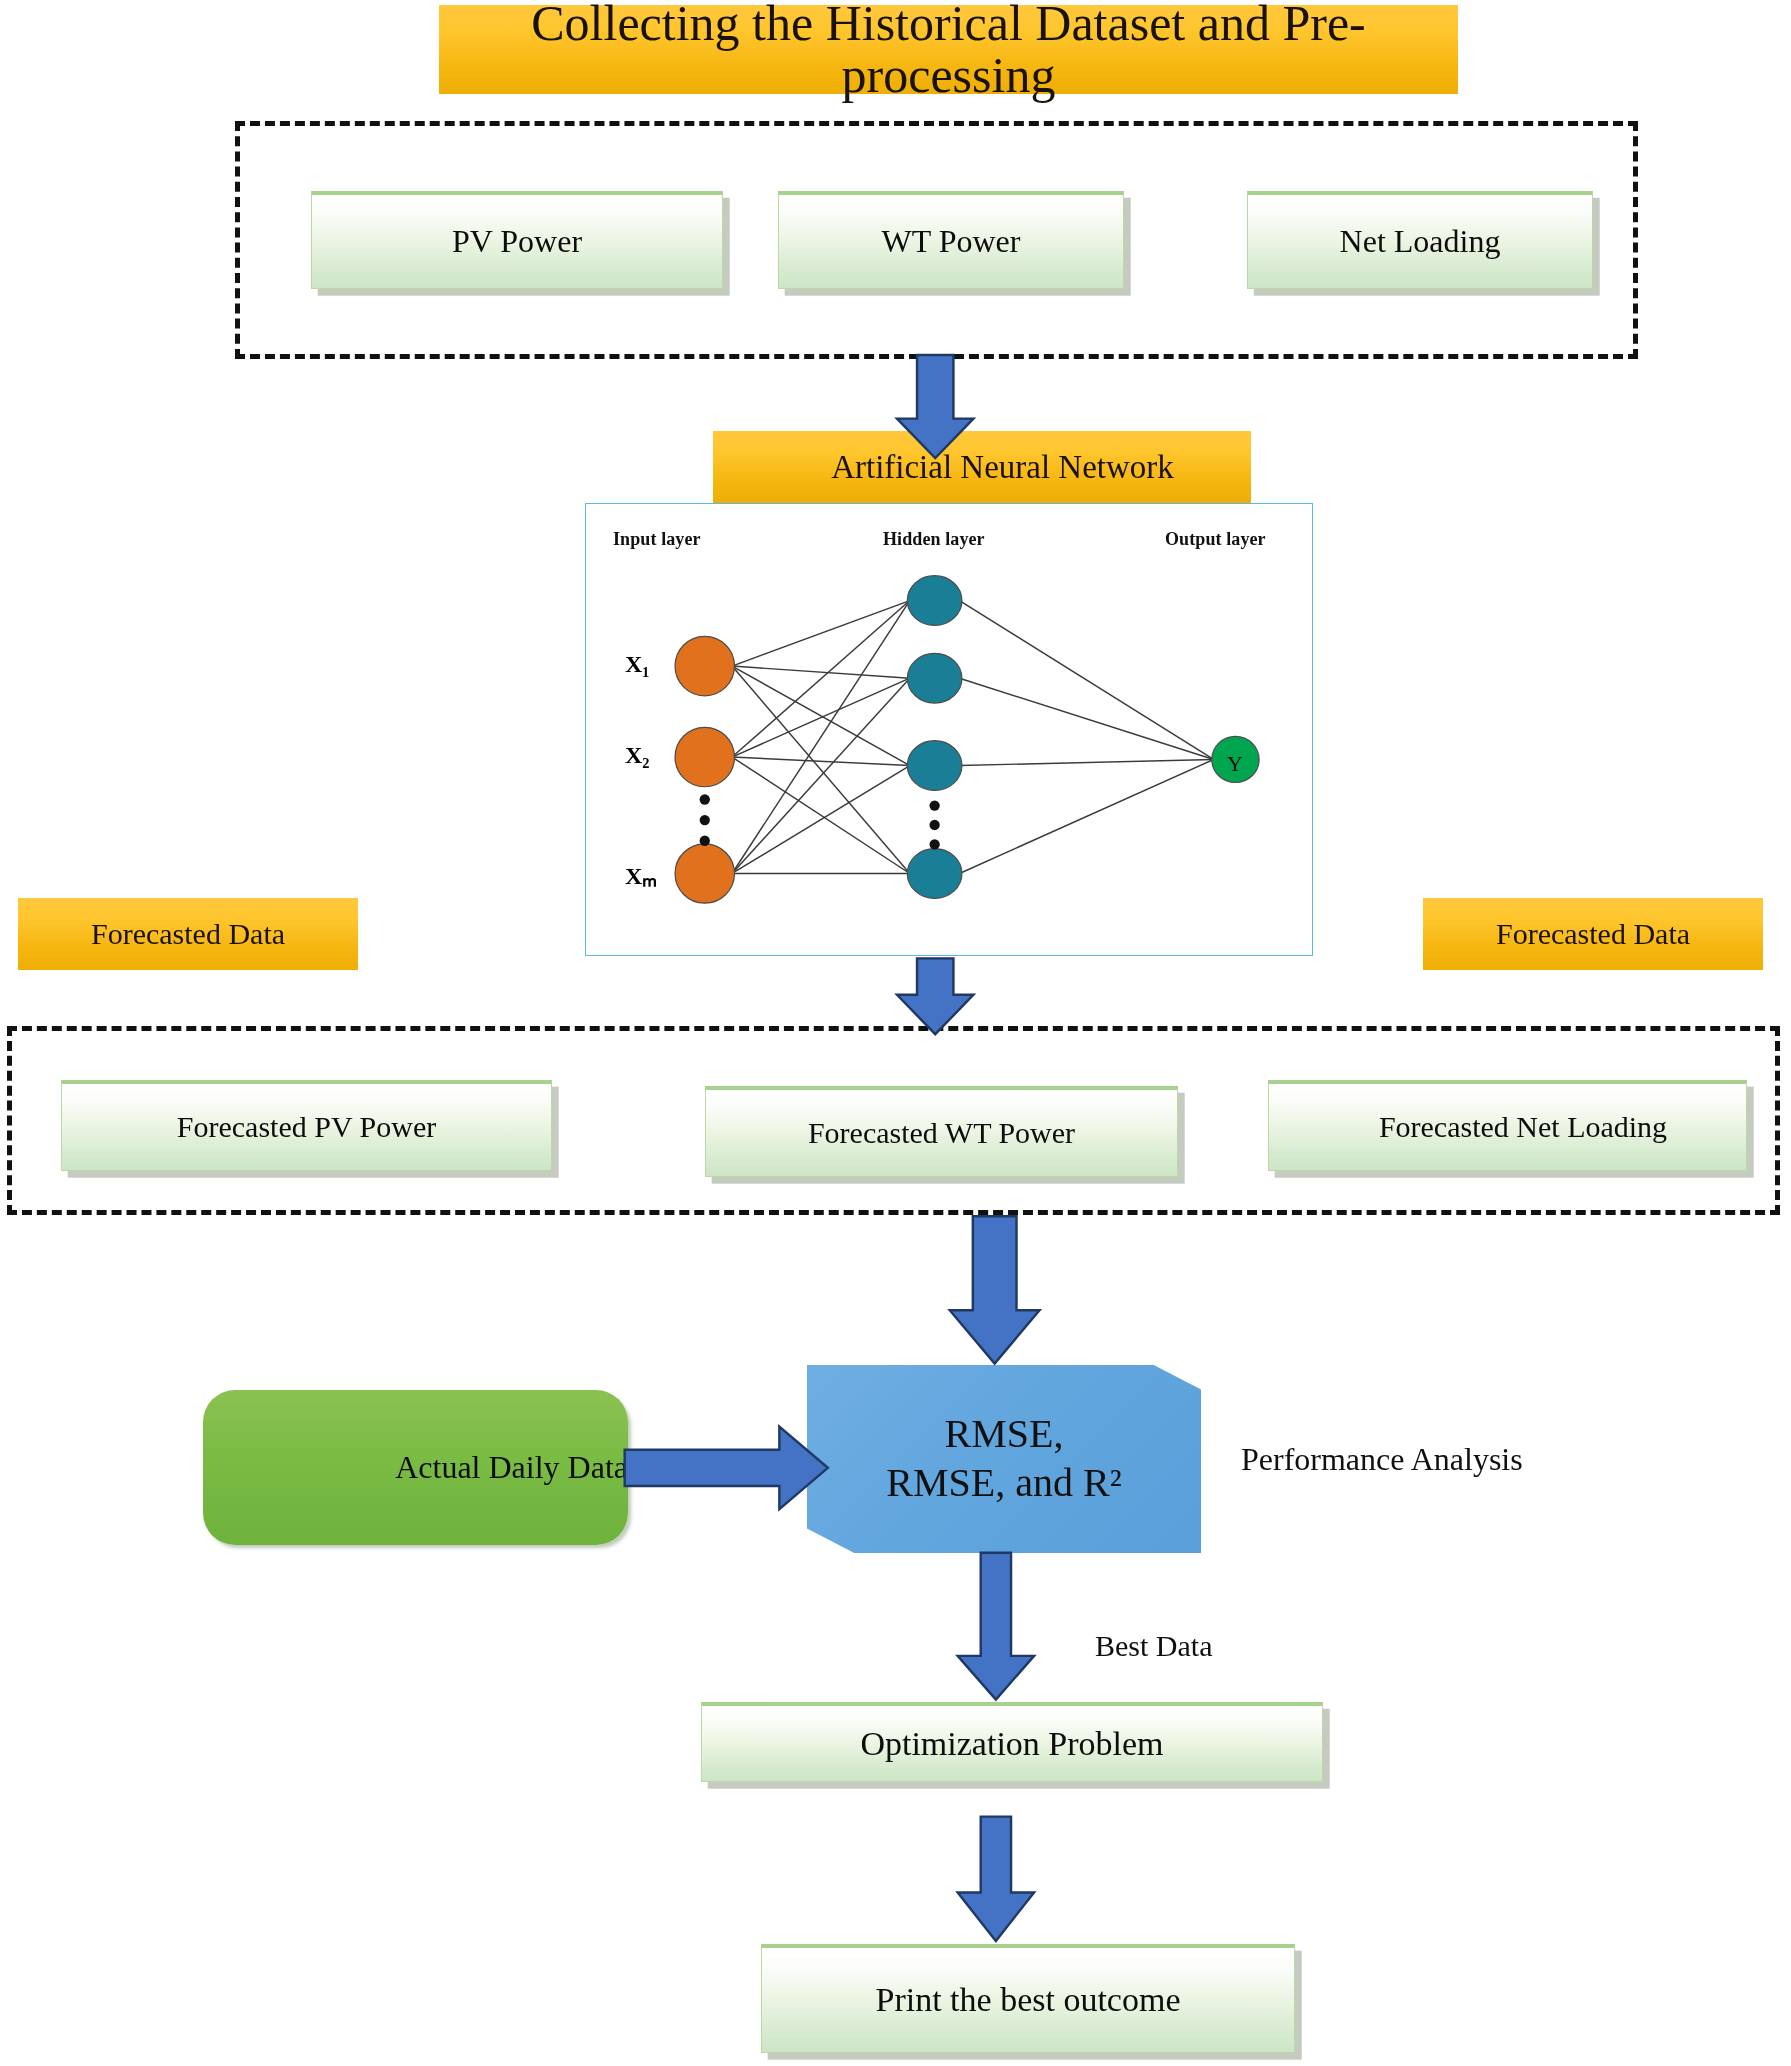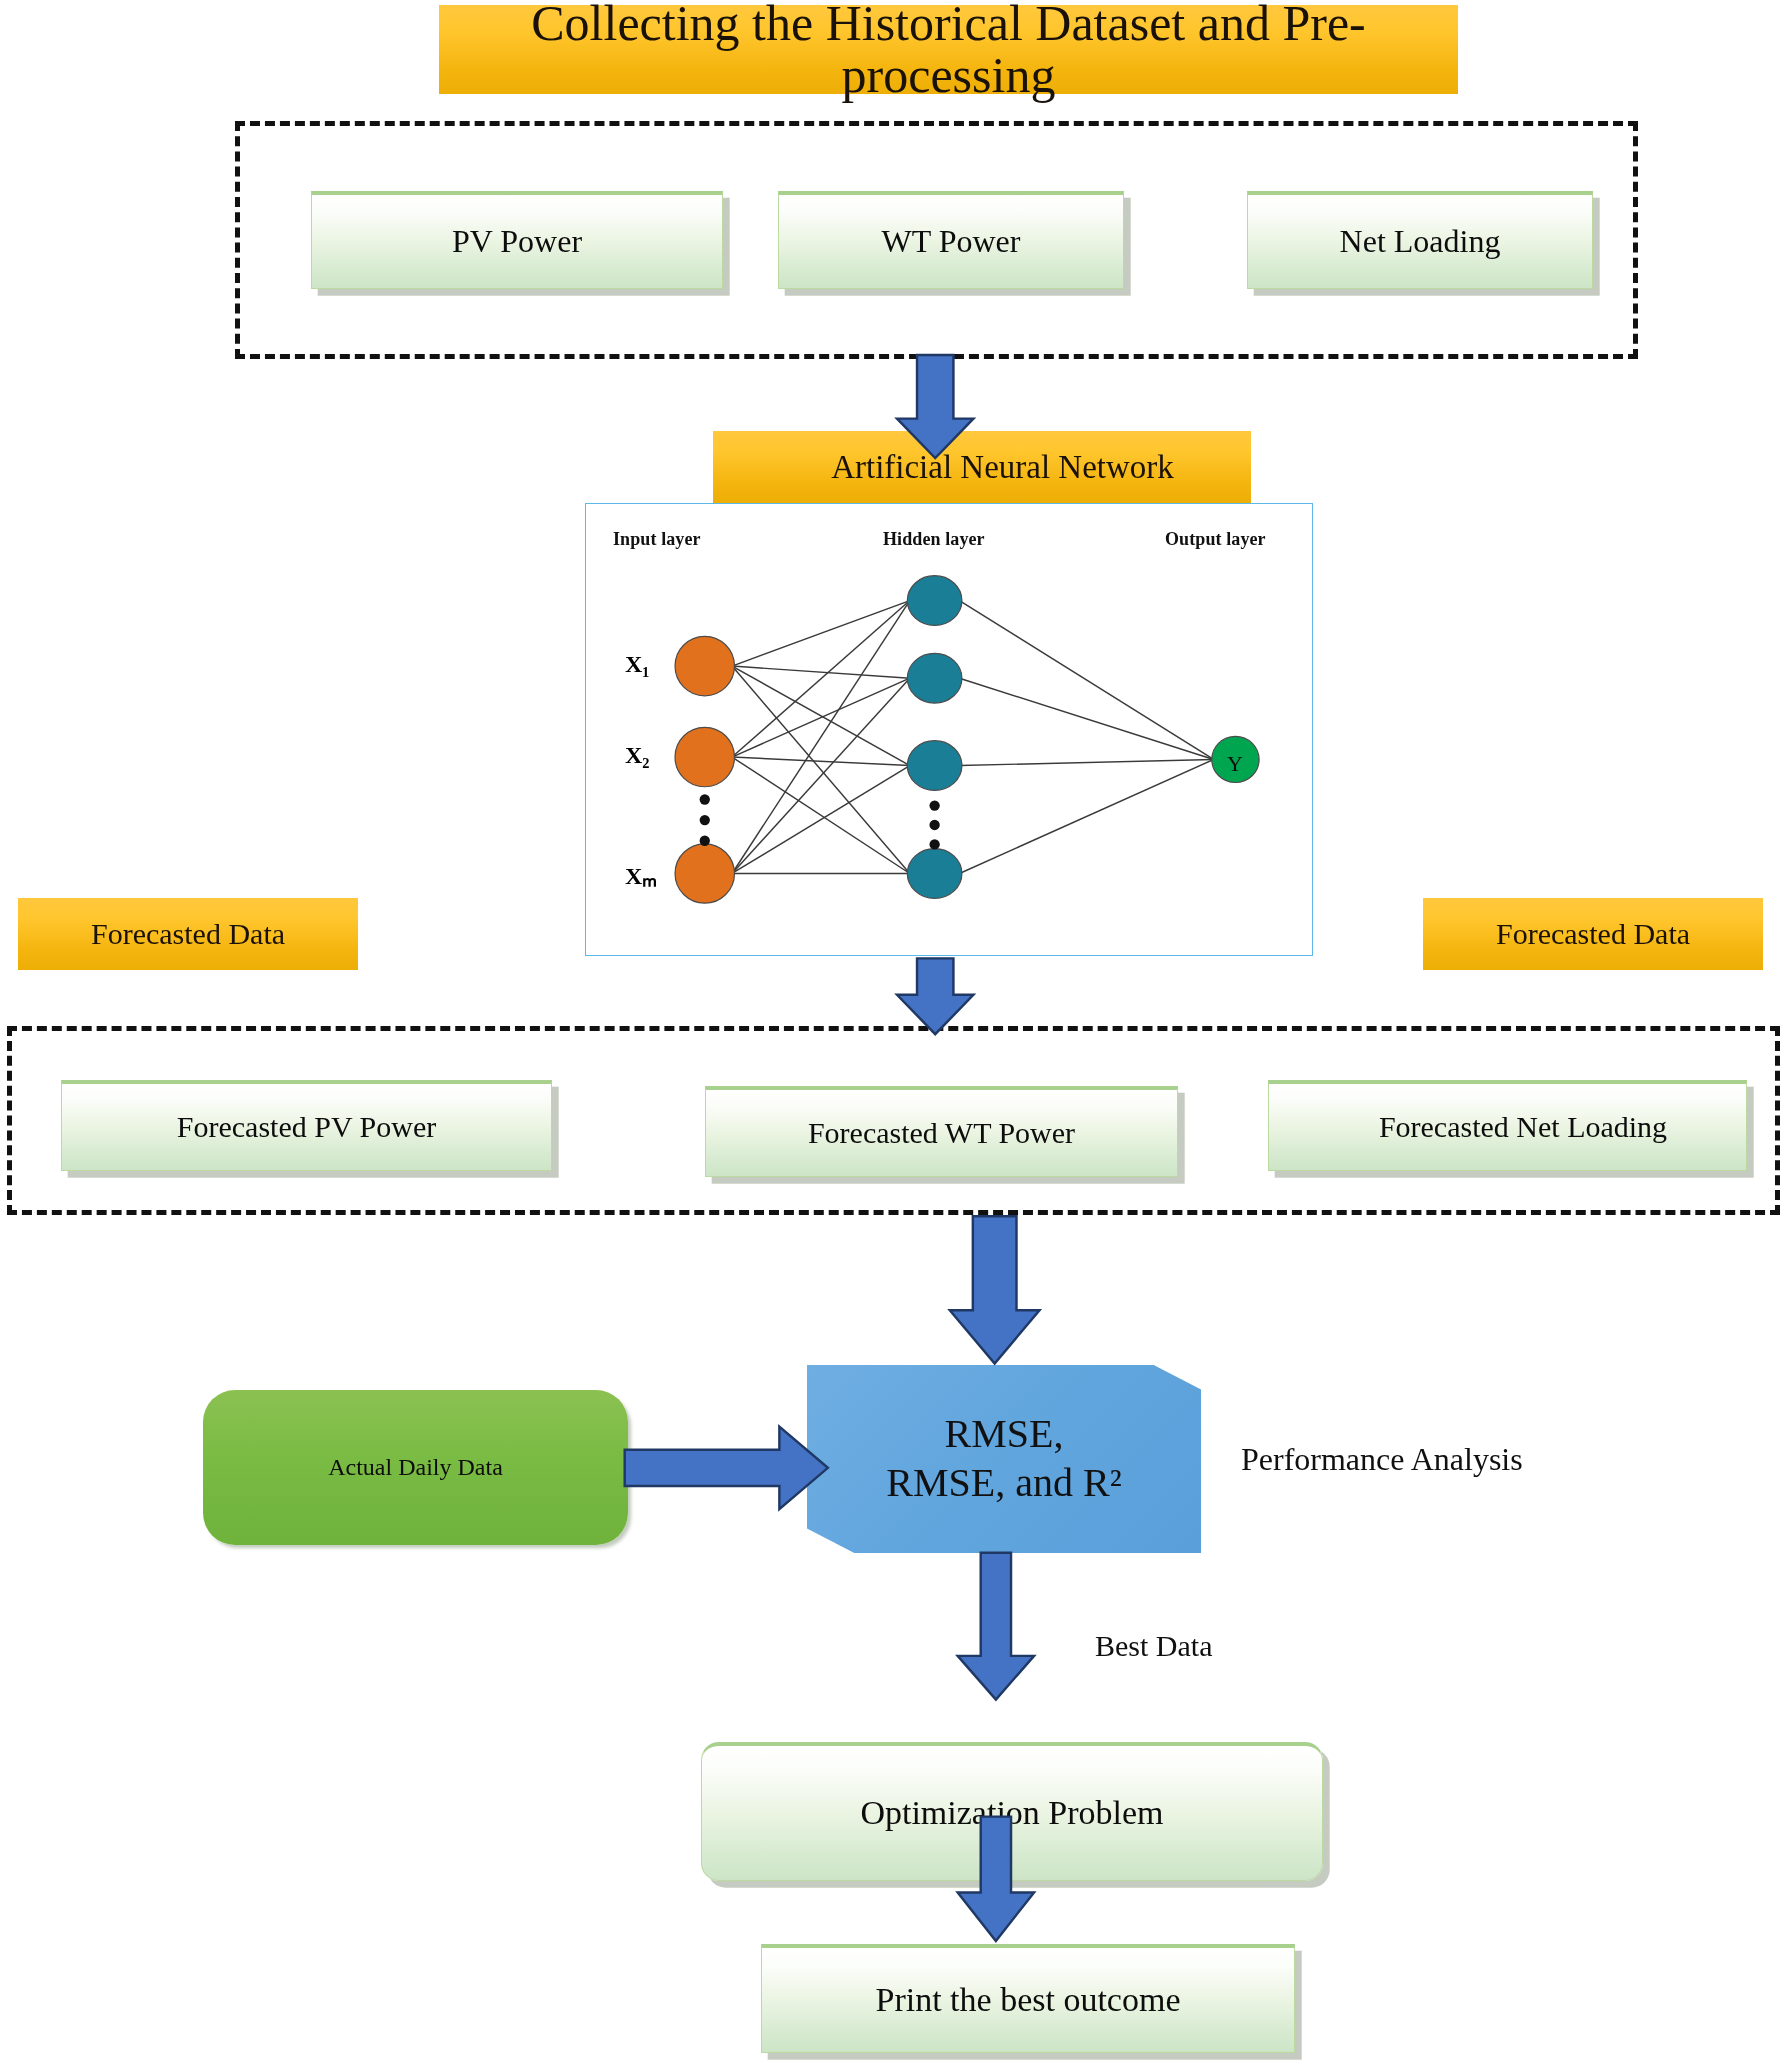--- a/index.html
+++ b/index.html
@@ -159,33 +159,33 @@
 
 <div class="abs gbox" style="left:1268px;top:1080px;width:479px;height:91px;font-size:30px;padding-left:31px;">
   <span>Forecasted Net Loading</span>
 </div>
 
 <div class="abs metrics" style="left:807px;top:1365px;width:394px;height:188px;font-size:40px;">
   <span>RMSE,</span>
   <span>RMSE, and R²</span>
 </div>
 
-<div class="abs datastore" style="left:203px;top:1390px;width:425px;height:155px;font-size:24px;">
+<div class="abs datastore" style="left:203px;top:1390px;width:425px;height:155px;font-size:32px;justify-content:flex-end;">
   <span>Actual Daily Data</span>
 </div>
 
 <div class="abs plain-text" style="left:1241px;top:1441px;font-size:32px;">
   <span>Performance Analysis</span>
 </div>
 
 <div class="abs plain-text" style="left:1095px;top:1629px;font-size:30px;">
   <span>Best Data</span>
 </div>
 
-<div class="abs gbox" style="left:701px;top:1742px;width:622px;height:139px;font-size:34px;border-radius:18px;">
+<div class="abs gbox" style="left:701px;top:1702px;width:622px;height:80px;font-size:34px;">
   <span>Optimization Problem</span>
 </div>
 
 <div class="abs gbox" style="left:761px;top:1944px;width:534px;height:109px;font-size:34px;">
   <span>Print the best outcome</span>
 </div>
 
 <svg class="overlay" width="1791" height="2066" viewBox="0 0 2953 3406">
   <defs></defs>
   <g stroke="#1F3864" stroke-width="4" fill="#4472C4">

